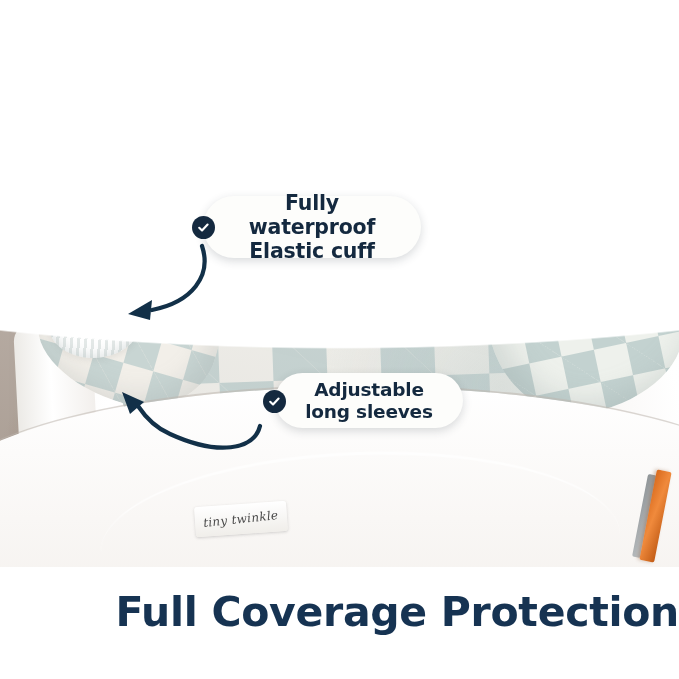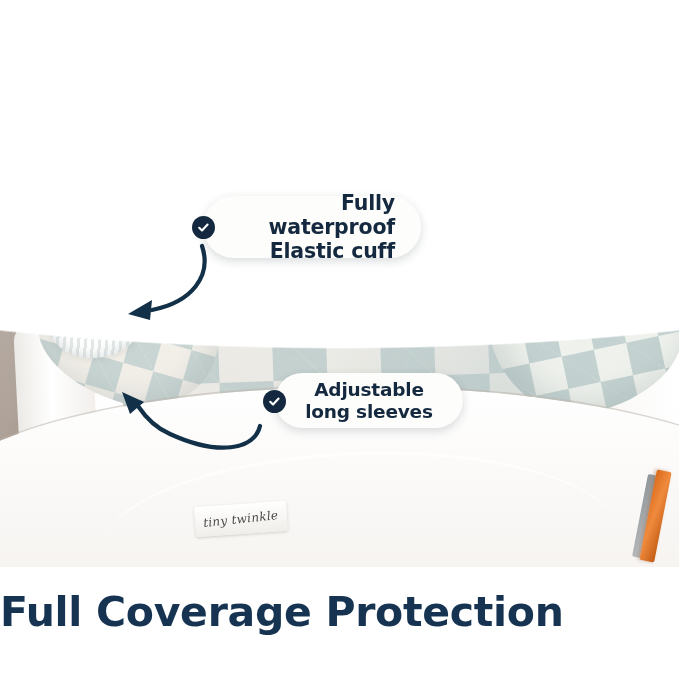--- a/index.html
+++ b/index.html
@@ -335,21 +335,21 @@
     padding: 8px 26px;
     box-sizing: border-box;
   }
   .badge-text {
     color: #14293f;
     font-weight: 700;
     line-height: 1.18;
     letter-spacing: -.2px;
     white-space: pre-line;
   }
-  #badge-cuff { left: 203px; top: 196px; width: 218px; height: 62px; text-align: right; }
+  #badge-cuff { left: 203px; top: 196px; width: 218px; height: 62px; }
   #badge-cuff .badge-text { font-size: 20.5px; }
   #badge-sleeves { left: 275px; top: 373px; width: 188px; height: 55px; align-items: center; }
   #badge-sleeves .badge-text { font-size: 18.5px; }
 
   .check-icon {
     position: absolute;
     width: 23px; height: 23px;
     border-radius: 50%;
     background: #14293f;
     display: flex; align-items: center; justify-content: center;
@@ -361,21 +361,21 @@
   
   .arrow-svg { position: absolute; overflow: visible; pointer-events: none; }
   #arrow-cuff { left: 100px; top: 238px; }
   #arrow-sleeves { left: 108px; top: 392px; }
 
   
   .headline {
     position: absolute;
     left: 0; right: 0;
     top: 588px;
-    text-align: left;
+    text-align: right;
     color: #163352;
     font-size: 41px;
     font-weight: 700;
     letter-spacing: -.3px;
   }
 </style>
 </head>
 <body>
 
 <div id="stage">

